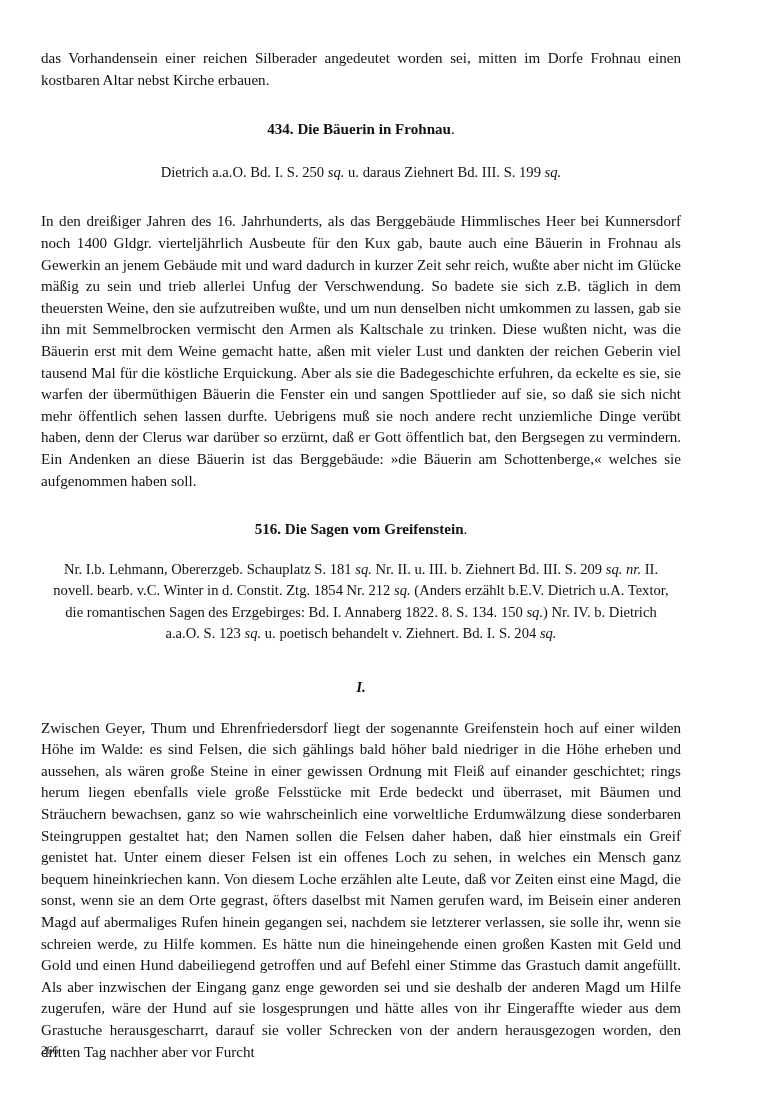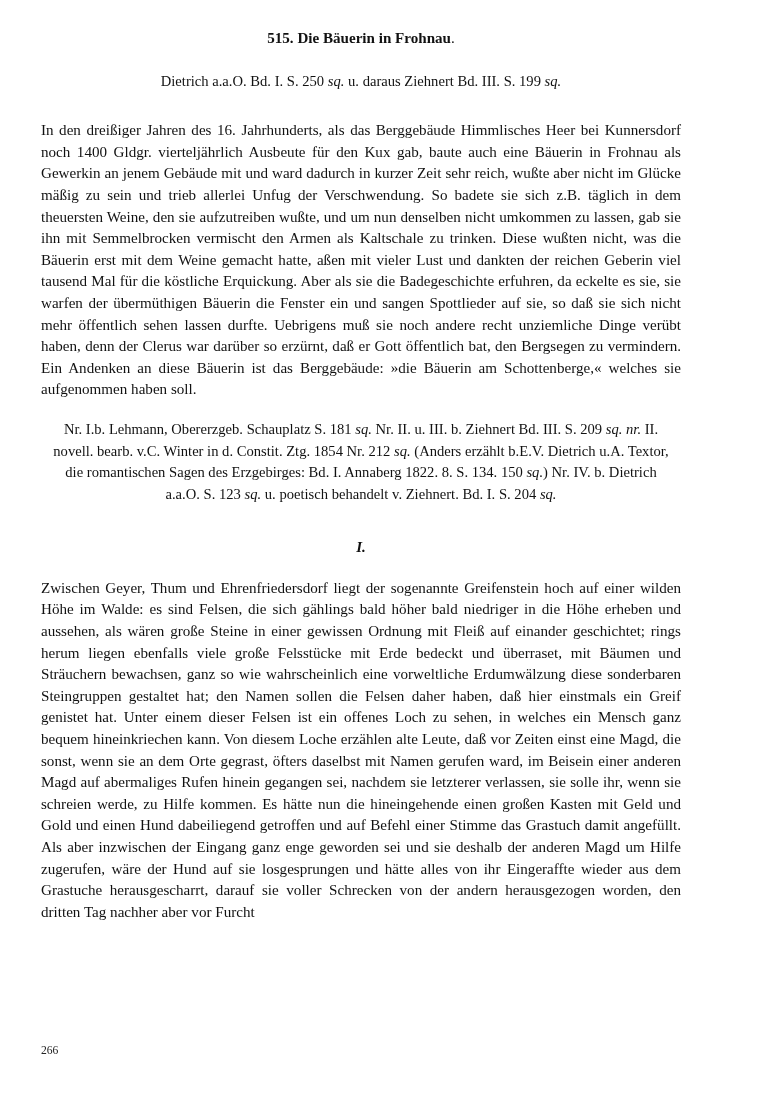--- a/index.html
+++ b/index.html
@@ -80,27 +80,29 @@
     font-size: 11.6px;
     line-height: 14px;
     color: #222222;
   }
 </style>
 </head>
 <body>
 
 <div class="page">
 
+  <p class="body-text first-block">das Vorhandensein einer reichen Silberader angedeutet worden sei, mitten im Dorfe Frohnau einen kostbaren Altar nebst Kirche erbauen.</p>
 
-  <h2 class="section-heading heading-1"><span>515. Die Bäuerin in Frohnau</span><span class="heading-period">.</span></h2>
+  <h2 class="section-heading heading-1"><span>434. Die Bäuerin in Frohnau</span><span class="heading-period">.</span></h2>
 
   <p class="citation cite-1"><span>Dietrich a.a.O. Bd. I. S. 250 </span><span class="it">sq.</span><span> u. daraus Ziehnert Bd. III. S. 199 </span><span class="it">sq.</span></p>
 
   <p class="body-text para">In den dreißiger Jahren des 16. Jahrhunderts, als das Berggebäude Himmlisches Heer bei Kunnersdorf noch 1400 Gldgr. vierteljährlich Ausbeute für den Kux gab, baute auch eine Bäuerin in Frohnau als Gewerkin an jenem Gebäude mit und ward dadurch in kurzer Zeit sehr reich, wußte aber nicht im Glücke mäßig zu sein und trieb allerlei Unfug der Verschwendung. So badete sie sich z.B. täglich in dem theuersten Weine, den sie aufzutreiben wußte, und um nun denselben nicht umkommen zu lassen, gab sie ihn mit Semmelbrocken vermischt den Armen als Kaltschale zu trinken. Diese wußten nicht, was die Bäuerin erst mit dem Weine gemacht hatte, aßen mit vieler Lust und dankten der reichen Geberin viel tausend Mal für die köstliche Erquickung. Aber als sie die Badegeschichte erfuhren, da eckelte es sie, sie warfen der übermüthigen Bäuerin die Fenster ein und sangen Spottlieder auf sie, so daß sie sich nicht mehr öffentlich sehen lassen durfte. Uebrigens muß sie noch andere recht unziemliche Dinge verübt haben, denn der Clerus war darüber so erzürnt, daß er Gott öffentlich bat, den Bergsegen zu vermindern. Ein Andenken an diese Bäuerin ist das Berggebäude: »die Bäuerin am Schottenberge,« welches sie aufgenommen haben soll.</p>
 
+  <h2 class="section-heading heading-2"><span>516. Die Sagen vom Greifenstein</span><span class="heading-period">.</span></h2>
 
   <p class="citation cite-2"><span>Nr. I.b. Lehmann, Obererzgeb. Schauplatz S. 181 </span><span class="it">sq.</span><span> Nr. II. u. III. b. Ziehnert Bd. III. S. 209 </span><span class="it">sq. nr.</span><span> II. novell. bearb. v.C. Winter in d. Constit. Ztg. 1854 Nr. 212 </span><span class="it">sq.</span><span> (Anders erzählt b.E.V. Dietrich u.A. Textor, die romantischen Sagen des Erzgebirges: Bd. I. Annaberg 1822. 8. S. 134. 150 </span><span class="it">sq.</span><span>) Nr. IV. b. Dietrich a.a.O. S. 123 </span><span class="it">sq.</span><span> u. poetisch behandelt v. Ziehnert. Bd. I. S. 204 </span><span class="it">sq.</span></p>
 
   <p class="roman-marker">I.</p>
 
   <p class="body-text para-2">Zwischen Geyer, Thum und Ehrenfriedersdorf liegt der sogenannte Greifenstein hoch auf einer wilden Höhe im Walde: es sind Felsen, die sich gählings bald höher bald niedriger in die Höhe erheben und aussehen, als wären große Steine in einer gewissen Ordnung mit Fleiß auf einander geschichtet; rings herum liegen ebenfalls viele große Felsstücke mit Erde bedeckt und überraset, mit Bäumen und Sträuchern bewachsen, ganz so wie wahrscheinlich eine vorweltliche Erdumwälzung diese sonderbaren Steingruppen gestaltet hat; den Namen sollen die Felsen daher haben, daß hier einstmals ein Greif genistet hat. Unter einem dieser Felsen ist ein offenes Loch zu sehen, in welches ein Mensch ganz bequem hineinkriechen kann. Von diesem Loche erzählen alte Leute, daß vor Zeiten einst eine Magd, die sonst, wenn sie an dem Orte gegrast, öfters daselbst mit Namen gerufen ward, im Beisein einer anderen Magd auf abermaliges Rufen hinein gegangen sei, nachdem sie letzterer verlassen, sie solle ihr, wenn sie schreien werde, zu Hilfe kommen. Es hätte nun die hineingehende einen großen Kasten mit Geld und Gold und einen Hund dabeiliegend getroffen und auf Befehl einer Stimme das Grastuch damit angefüllt. Als aber inzwischen der Eingang ganz enge geworden sei und sie deshalb der anderen Magd um Hilfe zugerufen, wäre der Hund auf sie losgesprungen und hätte alles von ihr Eingeraffte wieder aus dem Grastuche herausgescharrt, darauf sie voller Schrecken von der andern herausgezogen worden, den dritten Tag nachher aber vor Furcht</p>
 
 </div>
 
 <div class="page-number">266</div>

